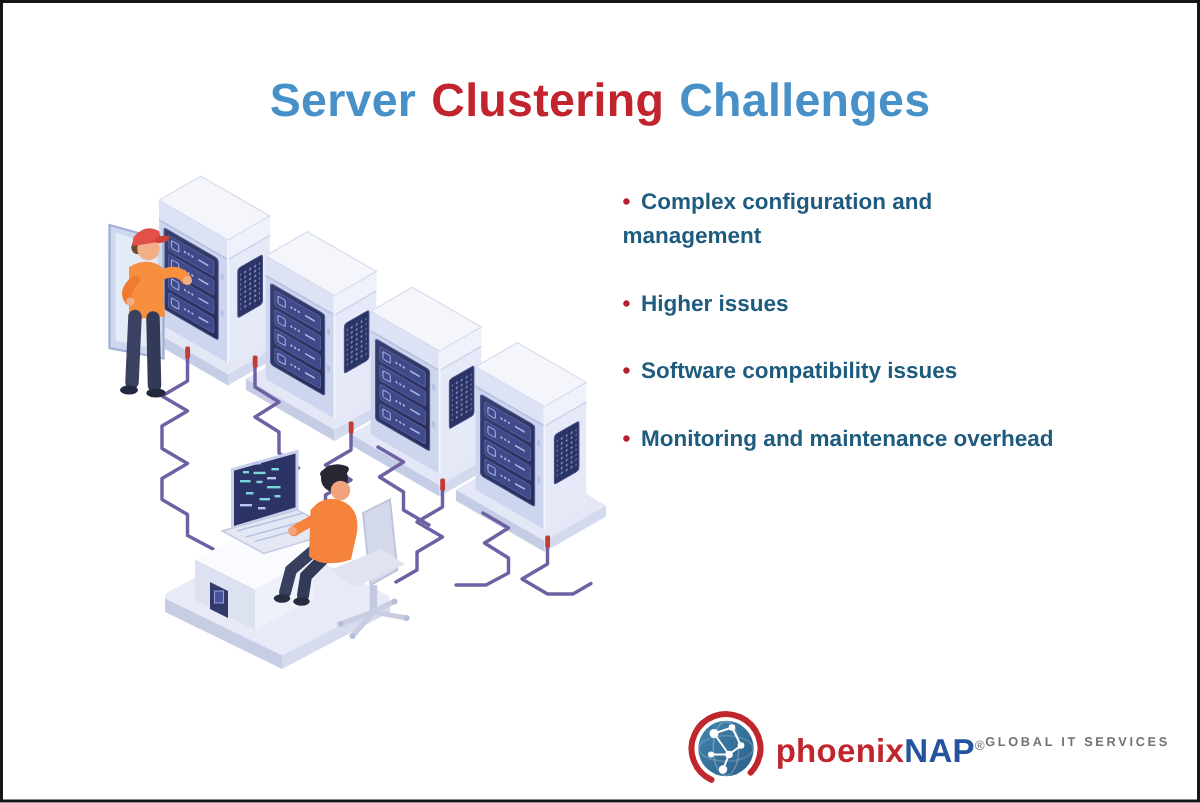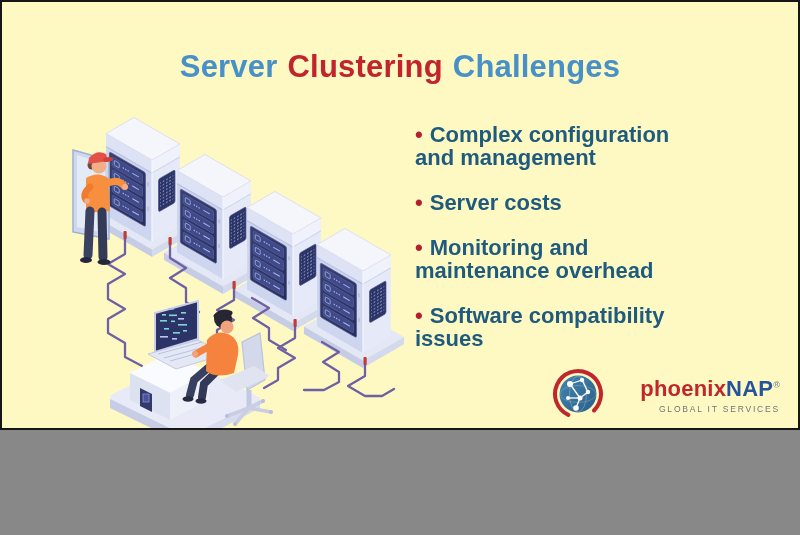--- a/index.html
+++ b/index.html
@@ -1,60 +1,60 @@
 <!DOCTYPE html>
 <html><head>
 <meta charset="utf-8">
 <style>
   html,body{margin:0;padding:0;background:#888;}
   *{box-sizing:border-box;}
   .canvas{
     position:relative;
-    width:800px;height:430px;
+    width:800px;height:535px;
     margin:0 auto;
-    background:#fef9c3;
+    background:#ffffff;
     border:2px solid #161616;
     overflow:hidden;
     font-family:"Liberation Sans", sans-serif;
   }
   .title{
     position:absolute;top:26px;left:0;right:0;
     text-align:center;
     font-size:31px;font-weight:bold;
     letter-spacing:0.2px;
     white-space:nowrap;
   }
   .title .w{margin:0 5px;}
   .t-blue{color:#4791c8;}
   .t-red{color:#c2242e;}
   .challenges{
     position:absolute;left:413px;top:121px;width:296px;
   }
   .bullet-item{
-    font-size:22px;line-height:23px;font-weight:bold;
+    font-size:15px;line-height:23px;font-weight:bold;
     color:#1e5b7e;
     margin-bottom:22px;
   }
   .bullet-item .dot{color:#b51f2e;margin-right:7px;}
   .illustration{
     position:absolute;left:40px;top:95px;width:380px;height:360px;
   }
   .logo{
     position:absolute;right:18px;bottom:8px;
     display:flex;align-items:center;
   }
   .logo-globe{width:52px;height:52px;margin-right:7px;flex:0 0 auto;}
-  .logo-text{display:flex;flex-direction:column;text-align:right;}
+  .logo-text{display:flex;flex-direction:row;}
   .wordmark{font-size:22px;font-weight:bold;line-height:22px;letter-spacing:0.2px;white-space:nowrap;}
   .wm-red{color:#c0272d;}
   .wm-blue{color:#24549e;}
   .wm-reg{font-size:9px;color:#8a8f94;vertical-align:super;font-weight:bold;}
   .tagline{
     font-size:8.5px;color:#6f7478;letter-spacing:1.8px;
-    margin-top:3px;white-space:nowrap;font-weight:normal;margin-left:48px;
+    margin-top:3px;white-space:nowrap;font-weight:bold;
   }
 </style>
 </head>
 <body>
 
 <div class="canvas">
 
   <h1 class="title"><span class="w t-blue">Server</span><span class="w t-red">Clustering</span><span class="w t-blue">Challenges</span></h1>
 
   <svg class="illustration" viewBox="40 95 380 360" aria-hidden="true">
@@ -235,23 +235,23 @@
       <path d="M208,344 Q199,349 194,352" stroke="#f5833d" stroke-width="7" fill="none" stroke-linecap="round"></path>
       <circle cx="193" cy="352" r="3" fill="#f0a37c"></circle>
       <circle cx="221" cy="317" r="9" fill="#262733"></circle>
       <circle cx="225" cy="325" r="6.5" fill="#f0a37c"></circle>
       <path d="M214,314 Q220,308 228,311" stroke="#262733" stroke-width="5" fill="none" stroke-linecap="round"></path>
     </g>
   </svg>
 
   <div class="challenges">
     <div class="bullet-item"><span class="dot">•</span><span>Complex configuration and management</span></div>
-    <div class="bullet-item"><span class="dot">•</span><span>Server costs</span></div>
+    <div class="bullet-item"><span class="dot">•</span><span>Higher issues</span></div>
+    <div class="bullet-item"><span class="dot">•</span><span>Software compatibility issues</span></div>
     <div class="bullet-item"><span class="dot">•</span><span>Monitoring and maintenance overhead</span></div>
-    <div class="bullet-item"><span class="dot">•</span><span>Software compatibility issues</span></div>
   </div>
 
   <div class="logo">
     <svg class="logo-globe" viewBox="0 0 52 52" aria-hidden="true">
       <circle cx="26" cy="26" r="23" fill="none" stroke="#c0272d" stroke-width="4" stroke-dasharray="116 29" transform="rotate(115 26 26)" stroke-linecap="round"></circle>
       <circle cx="26" cy="26" r="18.5" fill="url(#lg)"></circle>
       <defs>
         <linearGradient id="lg" x1="0" y1="0" x2="1" y2="1">
           <stop offset="0" stop-color="#4285ae"></stop>
             <stop offset="1" stop-color="#2b5f88"></stop>

